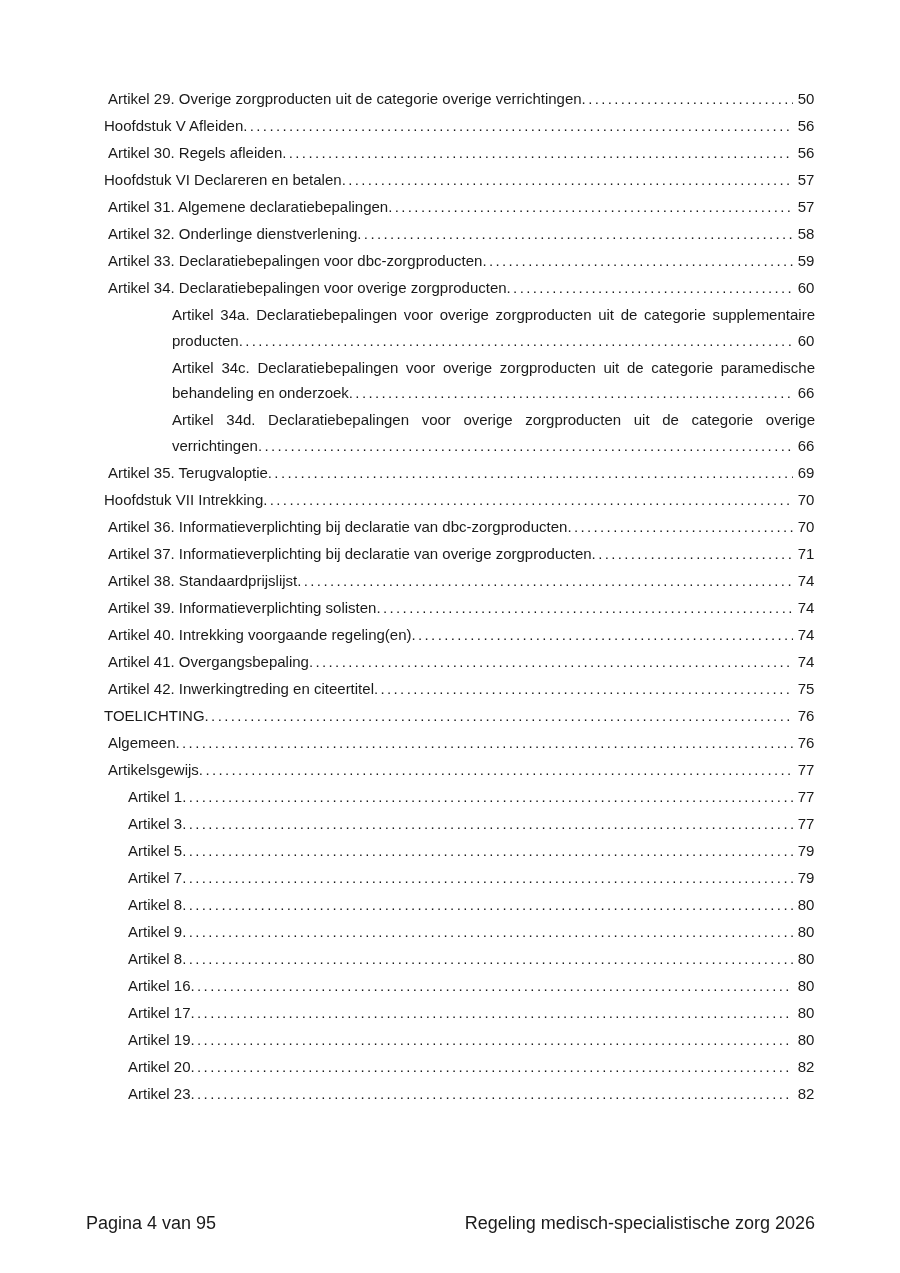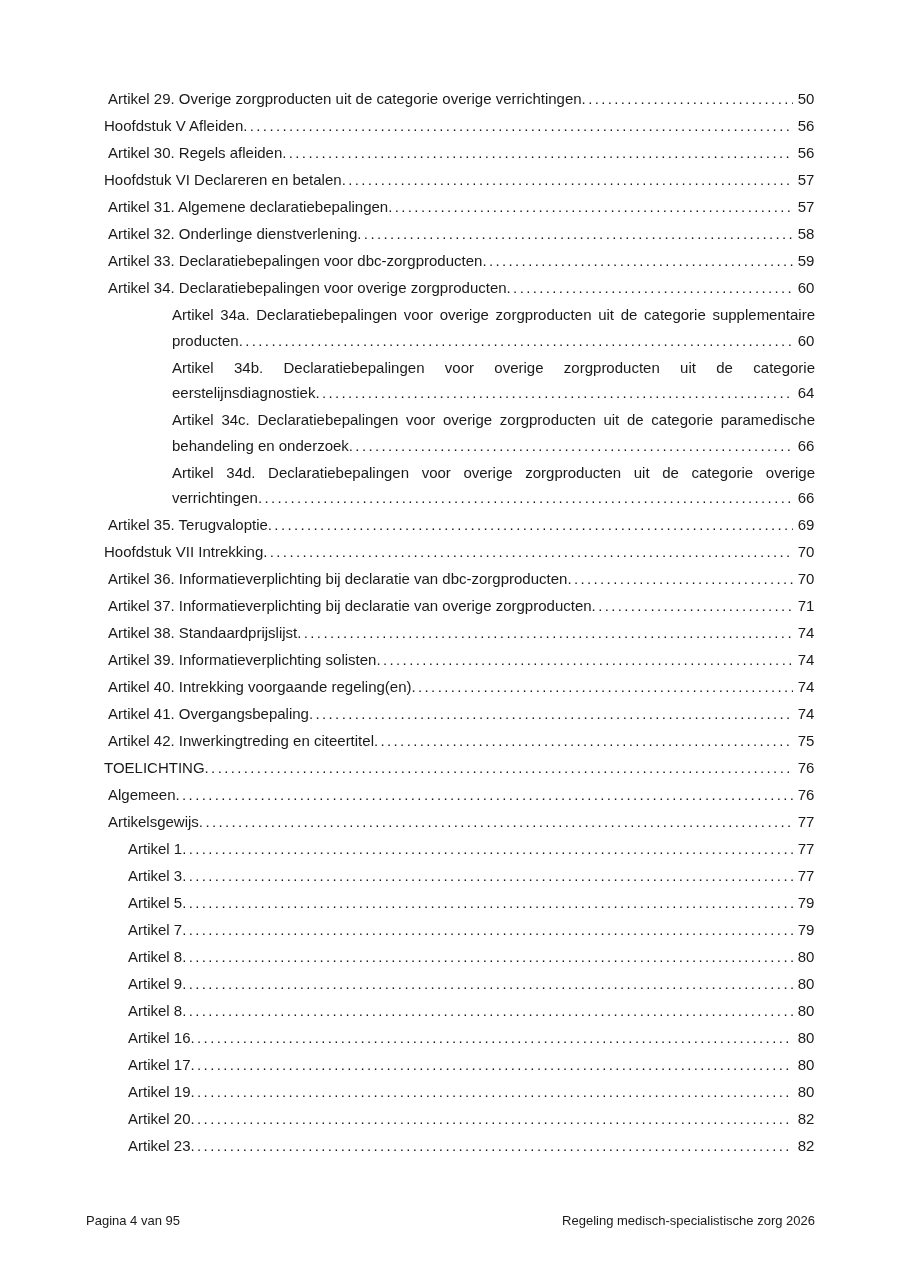--- a/index.html
+++ b/index.html
@@ -10,21 +10,21 @@
   .entry.l0 { padding-left: 0; margin-left: 18px; }
   .entry.l1 { padding-left: 22px; }
   .entry.l2 { padding-left: 42px; }
   .row { display: flex; align-items: baseline; white-space: nowrap; }
   .title { flex: 0 0 auto; }
   .dots { flex: 1 1 auto; overflow: hidden; white-space: nowrap; letter-spacing: 1.6px; color: #1a1a1a; }
   .dots::before { content: ". . . . . . . . . . . . . . . . . . . . . . . . . . . . . . . . . . . . . . . . . . . . . . . . . . . . . . . . . . . . . . . . . . . . . . . . . . . . . . . . . . . . . . . . . . . . . . . . . . . . . . . . . . . . . . . . . . . . . . . . . . . . . . . . . . . . . . . . . . . . . . . . . . . . . . . . . . . . . . . . . . . . . . . . . . . . . . . . . . . . . ."; letter-spacing: -0.9px; }
   .page { flex: 0 0 auto; padding-left: 4px; text-align: center; min-width: 18px; }
   .wrap-first { text-align: justify; text-align-last: justify; white-space: normal; margin-left: 44px; }
   .wrap-cont { padding-left: 44px; }
-  .footer { position: absolute; top: 1213px; left: 86px; width: 729px; font-size: 13px;
+  .footer { position: absolute; top: 1213px; left: 86px; width: 729px; font-size: 18px;
             display: flex; justify-content: space-between; color: #1a1a1a; gap: 12px; }
 </style>
 </head>
 <body>
 
 <div class="toc">
 
   <div class="entry l1">
       <div class="row">
         <span class="title">Artikel 29. Overige zorgproducten uit de categorie overige verrichtingen</span>
@@ -91,28 +91,20 @@
 
   <div class="entry l2">
     <div class="wrap-first">Artikel 34a. Declaratiebepalingen voor overige zorgproducten uit de categorie supplementaire</div>
     <div class="row wrap-cont">
         <span class="title">producten</span>
         <span class="dots"></span>
         <span class="page">60</span>
       </div>
   </div>
 
-  <div class="entry l2">
-    <div class="wrap-first">Artikel 34b. Declaratiebepalingen voor overige zorgproducten uit de categorie</div>
-    <div class="row wrap-cont">
-        <span class="title">eerstelijnsdiagnostiek</span>
-        <span class="dots"></span>
-        <span class="page">64</span>
-      </div>
-  </div>
 
   <div class="entry l2">
     <div class="wrap-first">Artikel 34c. Declaratiebepalingen voor overige zorgproducten uit de categorie paramedische</div>
     <div class="row wrap-cont">
         <span class="title">behandeling en onderzoek</span>
         <span class="dots"></span>
         <span class="page">66</span>
       </div>
   </div>
 

